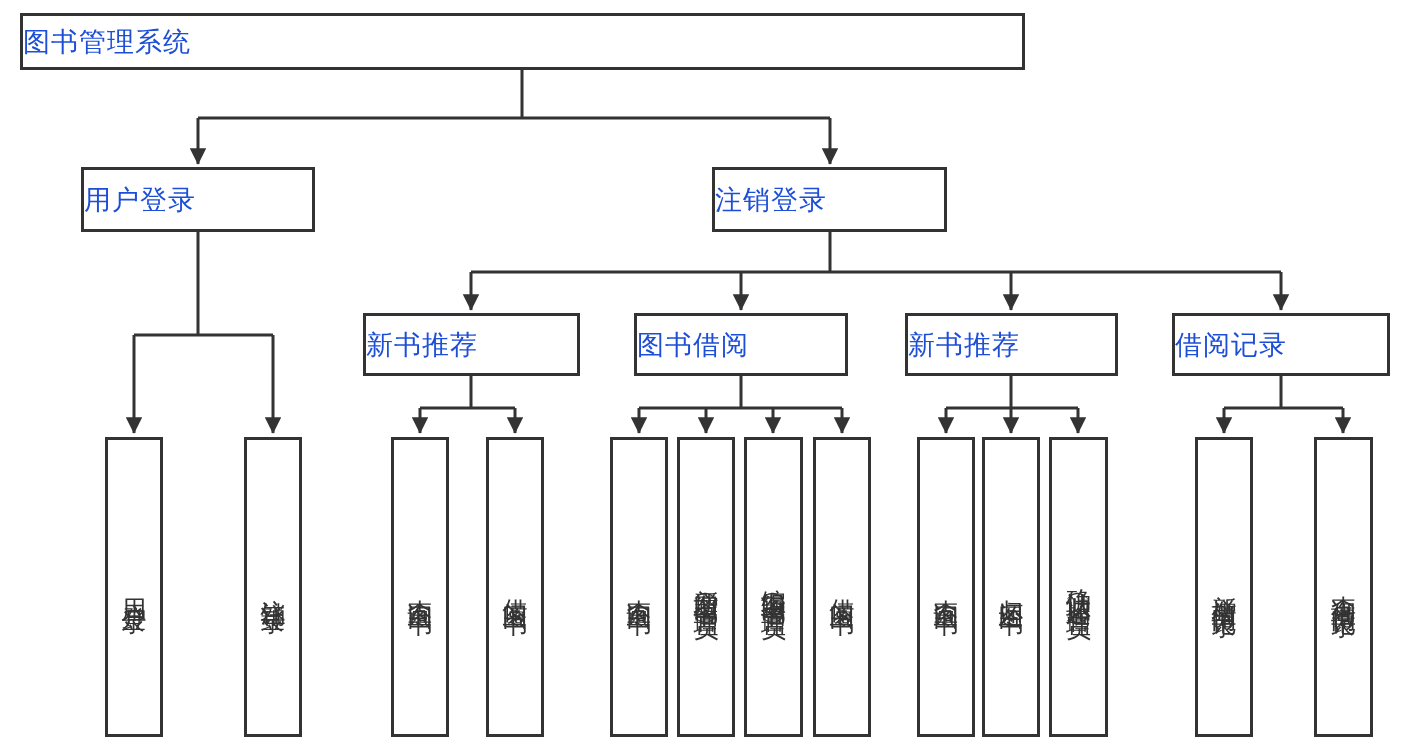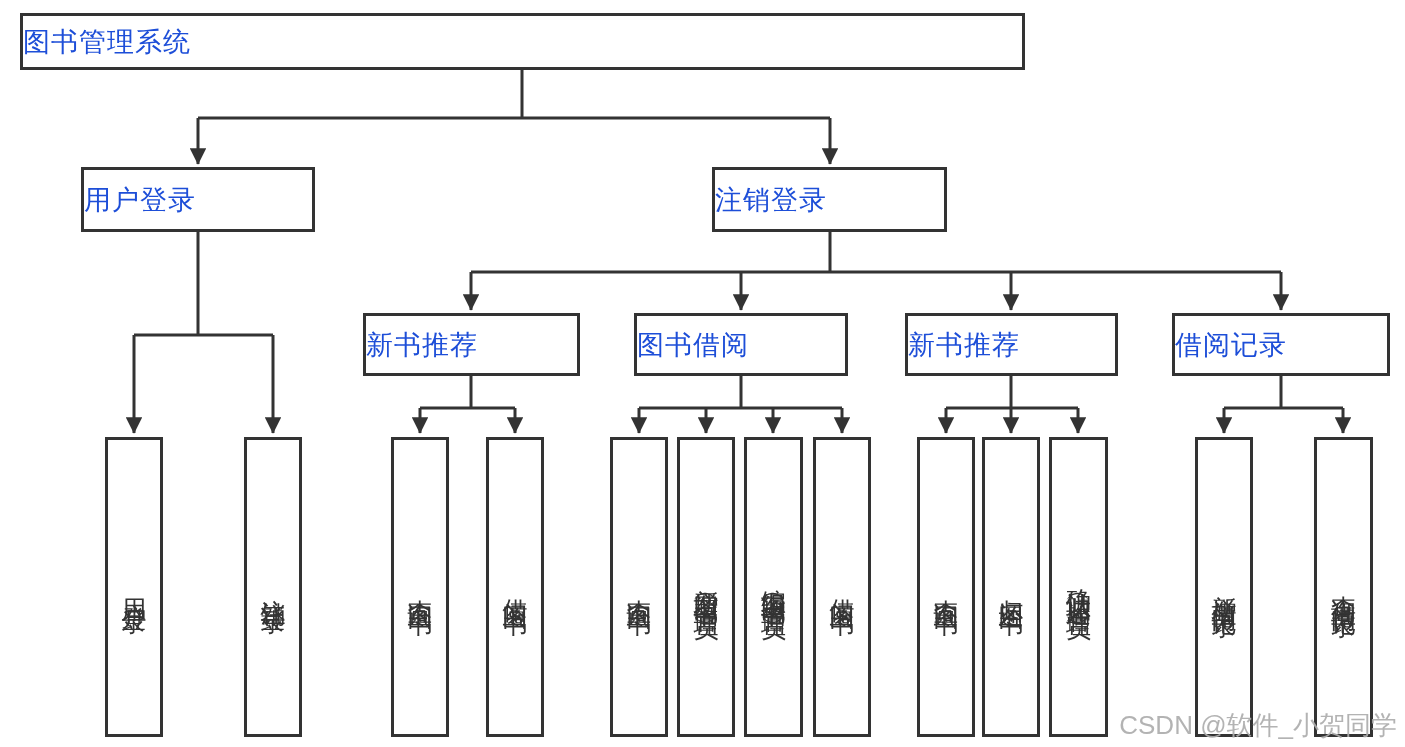--- a/index.html
+++ b/index.html
@@ -173,15 +173,14 @@
     <span class="vtext">确认归还（管理员）</span>
   </div>
 
   <div class="vbox" style="left:1195px;top:437px;width:58px;height:300px">
     <span class="vtext">新增借阅记录</span>
   </div>
   <div class="vbox" style="left:1314px;top:437px;width:59px;height:300px">
     <span class="vtext">查询借阅记录</span>
   </div>
 
-  <div class="watermark">CSDN @软件_小贺同学</div>
 
 </div>
 
 </body></html>

